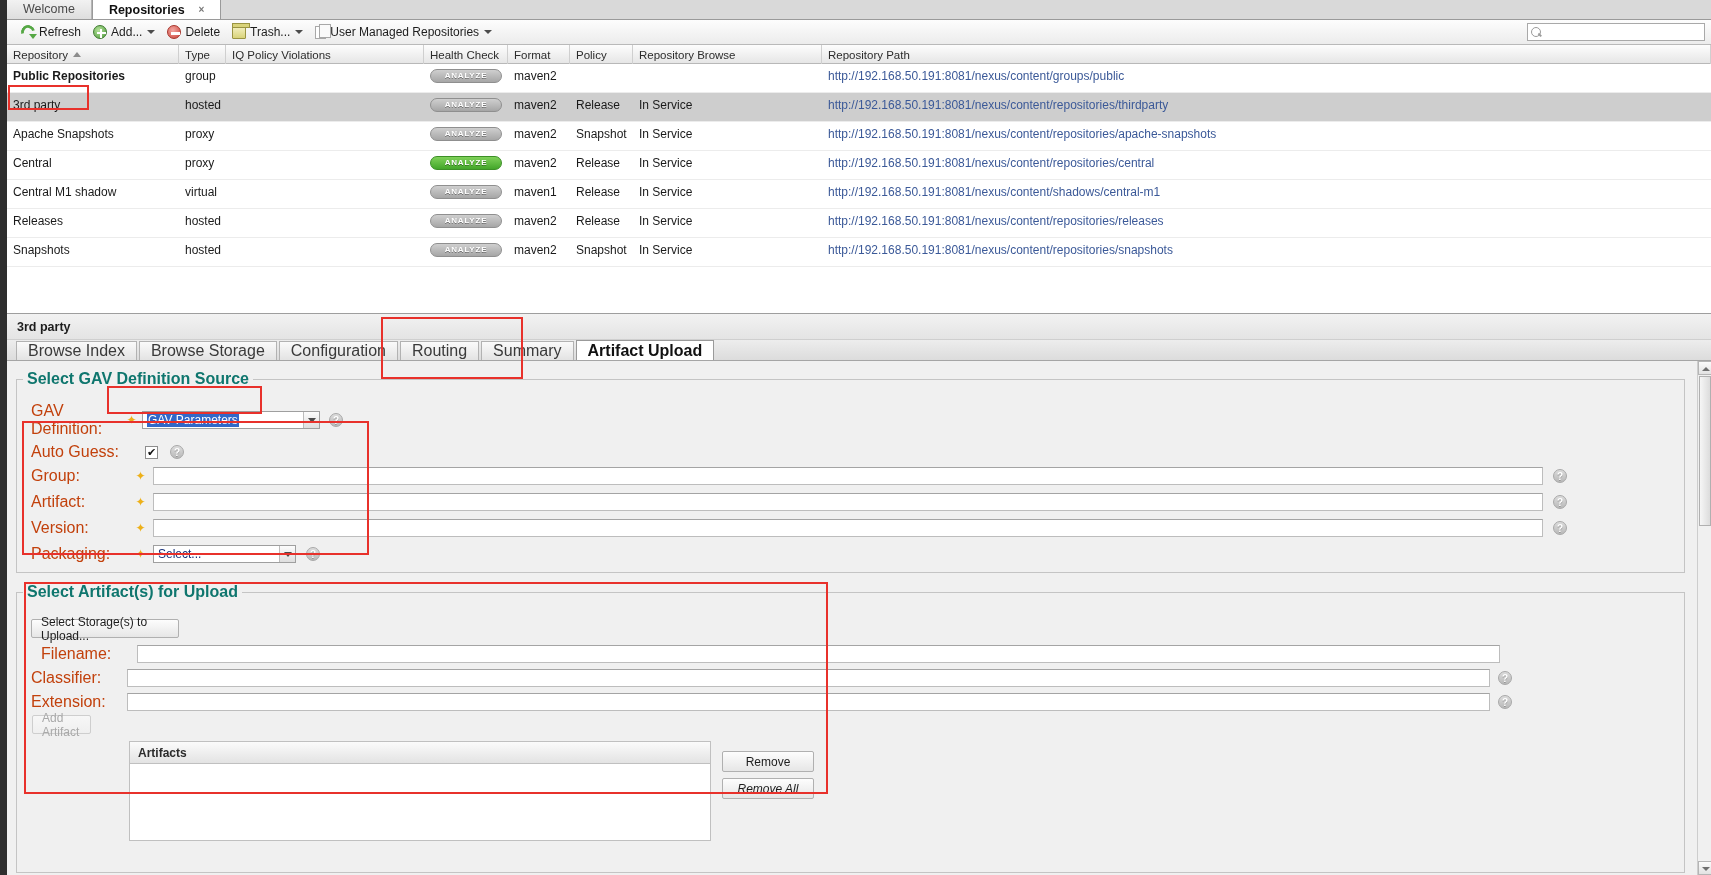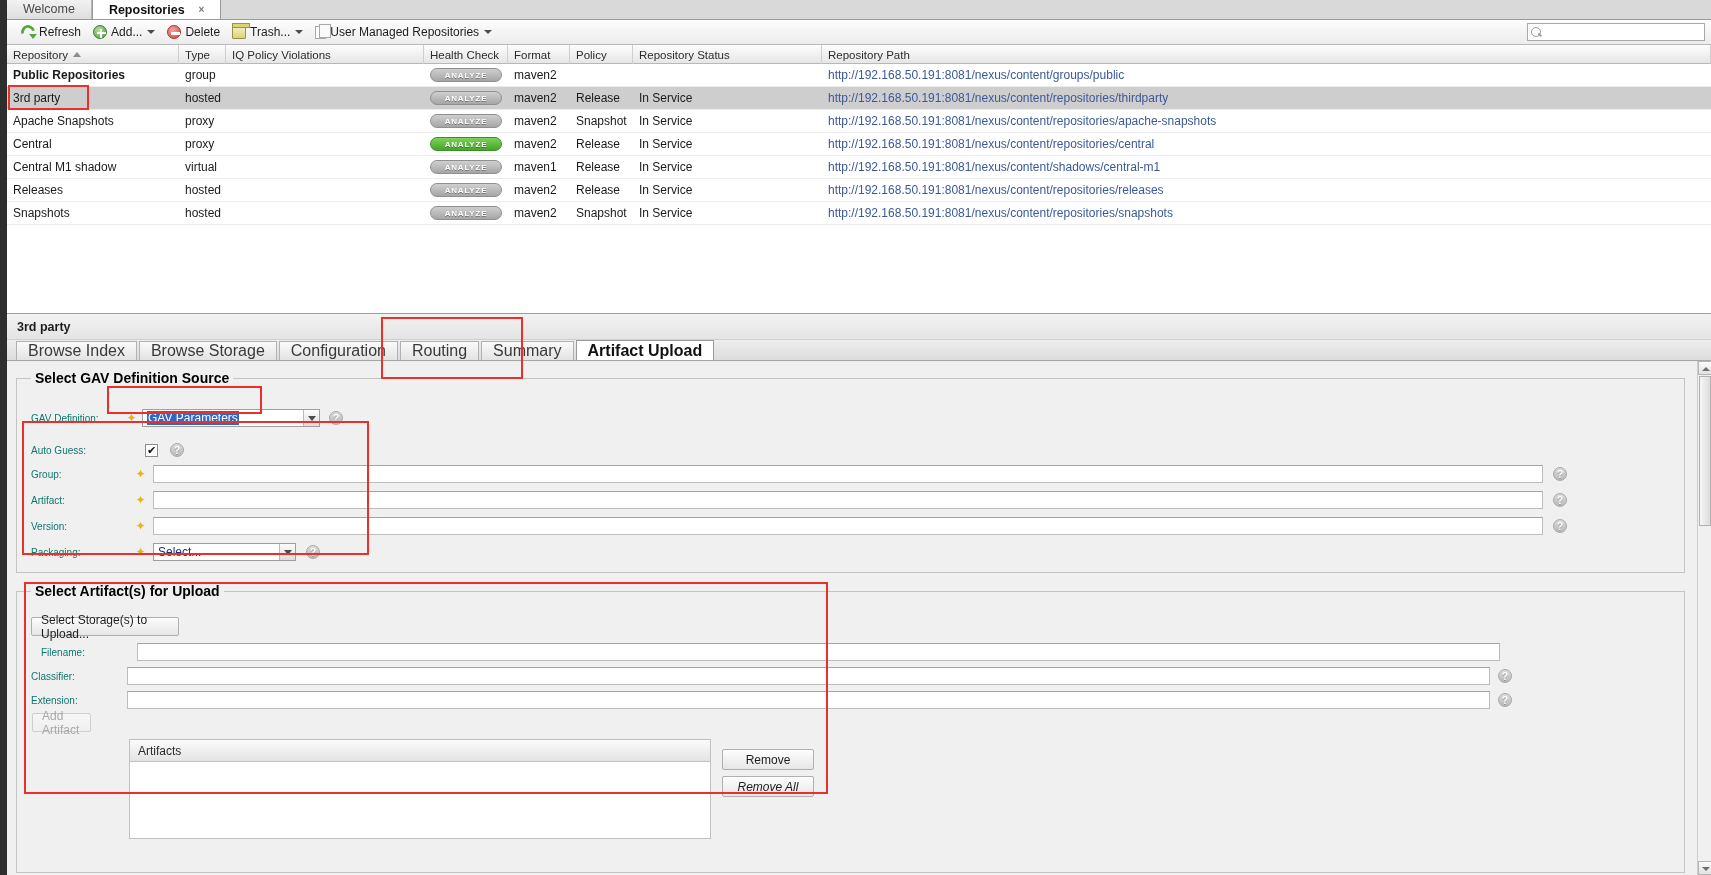--- a/index.html
+++ b/index.html
@@ -89,21 +89,21 @@
 
   
   .grid { position:absolute; left:7px; top:45px; width:1704px; height:268px; background:#fff; }
   .grid-head { display:flex; height:19px; background:linear-gradient(#fdfdfd,#e6e6e6); border-bottom:1px solid #b8b8b8;}
   .gh {
     display:flex; align-items:center; padding-left:6px;
     font-size:11.5px; color:#2c2c2c; border-right:1px solid #cfcfcf; height:19px;
   }
   .sort-asc{ width:0;height:0;margin-left:5px;
     border-left:4px solid transparent;border-right:4px solid transparent;border-bottom:5px solid #8c8c8c;}
-  .grow { display:flex; height:23px; border-bottom:1px solid #ececec; align-items:center; }
+  .grow { display:flex; height:29px; border-bottom:1px solid #ececec; }
   .grow.selected { background:#cecece; }
   .gc { display:flex; align-items:center; padding-left:6px; font-size:12px; height:23px; overflow:hidden; white-space:nowrap;}
   .gc.bold { font-weight:bold; }
   .gc a { color:#3b5998; text-decoration:none; }
   .analyze {
     width:72px; height:14px; border-radius:7px;
     background:linear-gradient(#cfcfcf,#a6a6a6);
     border:1px solid #8f8f8f;
     color:#fff; font-size:8px; font-weight:bold; letter-spacing:.8px;
     display:flex; align-items:center; justify-content:center;
@@ -154,24 +154,24 @@
   .vscroll .up { top:0; }
   .vscroll .dn { bottom:0; }
   .vscroll .up::after{content:"";position:absolute;left:3px;top:5px;border-left:4px solid transparent;border-right:4px solid transparent;border-bottom:4px solid #6f6f6f;}
   .vscroll .dn::after{content:"";position:absolute;left:3px;top:5px;border-left:4px solid transparent;border-right:4px solid transparent;border-top:4px solid #6f6f6f;}
   .vscroll .thumb{ position:absolute; left:1px; top:15px; width:12px; height:150px; background:linear-gradient(90deg,#f6f6f6,#dcdcdc); border:1px solid #b0b0b0;}
 
   fieldset.fs {
     position:absolute; border:1px solid #c4c4c4; margin:0; padding:0; background:transparent;
   }
   fieldset.fs > legend {
-    font-size:14px; font-weight:bold; color:#000000; padding:0 4px; margin-left:14px;
+    font-size:16px; font-weight:bold; color:#0f766e; padding:0 4px; margin-left:6px;
   }
   .row { position:absolute; display:flex; align-items:center; height:20px; }
-  .flabel { font-size:10px; color:#0f766e; }
+  .flabel { font-size:16px; color:#c2410c; }
   .star-ico{
     display:inline-block; width:11px; height:11px; position:relative;
     color:#edb019; font-size:12px; line-height:11px; text-align:center;
   }
   .inp {
     background:#fff; border:1px solid #bdbdbd; border-top-color:#a4a4a4;
     height:18px; font-size:12px; padding:0 4px; outline:none; color:#111;
   }
   .sel {
     position:relative; background:#fff; border:1px solid #9f9f9f;
@@ -200,21 +200,21 @@
   .btn {
     background:linear-gradient(#fdfdfd,#e6e6e6); border:1px solid #b0b0b0;
     height:19px; font-size:12px; color:#1d1d1d; padding:0 9px;
     display:flex; align-items:center; justify-content:center; border-radius:2px;
   }
   .btn.disabled { color:#a9a9a9; background:linear-gradient(#f7f7f7,#efefef); border-color:#cecece; }
 
   .artifacts-box { position:absolute; border:1px solid #c0c0c0; background:#fff; }
   .artifacts-hdr {
     height:22px; background:linear-gradient(#fbfbfb,#e3e3e3); border-bottom:1px solid #c0c0c0;
-    display:flex; align-items:center; padding-left:8px; font-weight:normal; font-size:12px; color:#2b2b2b;
+    display:flex; align-items:center; padding-left:8px; font-weight:bold; font-size:12px; color:#2b2b2b;
   }
 </style>
 </head>
 <body>
 
 <div class="app-frame">
 
   <div class="left-gutter"></div>
 
   <div class="tabstrip">
@@ -273,21 +273,21 @@
       <div class="gh" style="width:84px">
           <span>Health Check</span>
         </div>
       <div class="gh" style="width:62px">
           <span>Format</span>
         </div>
       <div class="gh" style="width:63px">
           <span>Policy</span>
         </div>
       <div class="gh" style="width:189px">
-          <span>Repository Status</span>
+          <span>Repository Browse</span>
         </div>
       <div class="gh" style="flex:1">
           <span>Repository Path</span>
         </div>
     </div>
     <div id="grid-body">
         <div class="grow">
           <div class="gc bold" style="width: 172px;">Public Repositories</div>
           <div class="gc" style="width: 47px;">group</div>
           <div class="gc" style="width: 198px;"></div>

